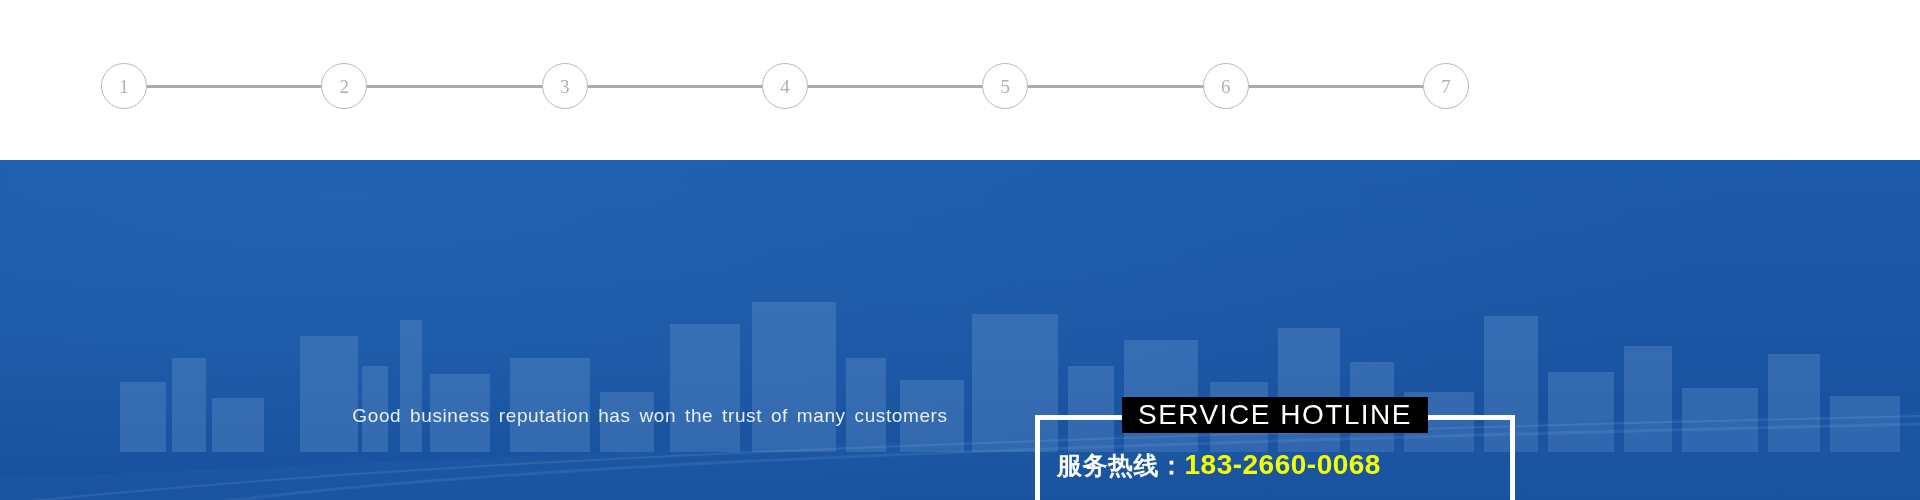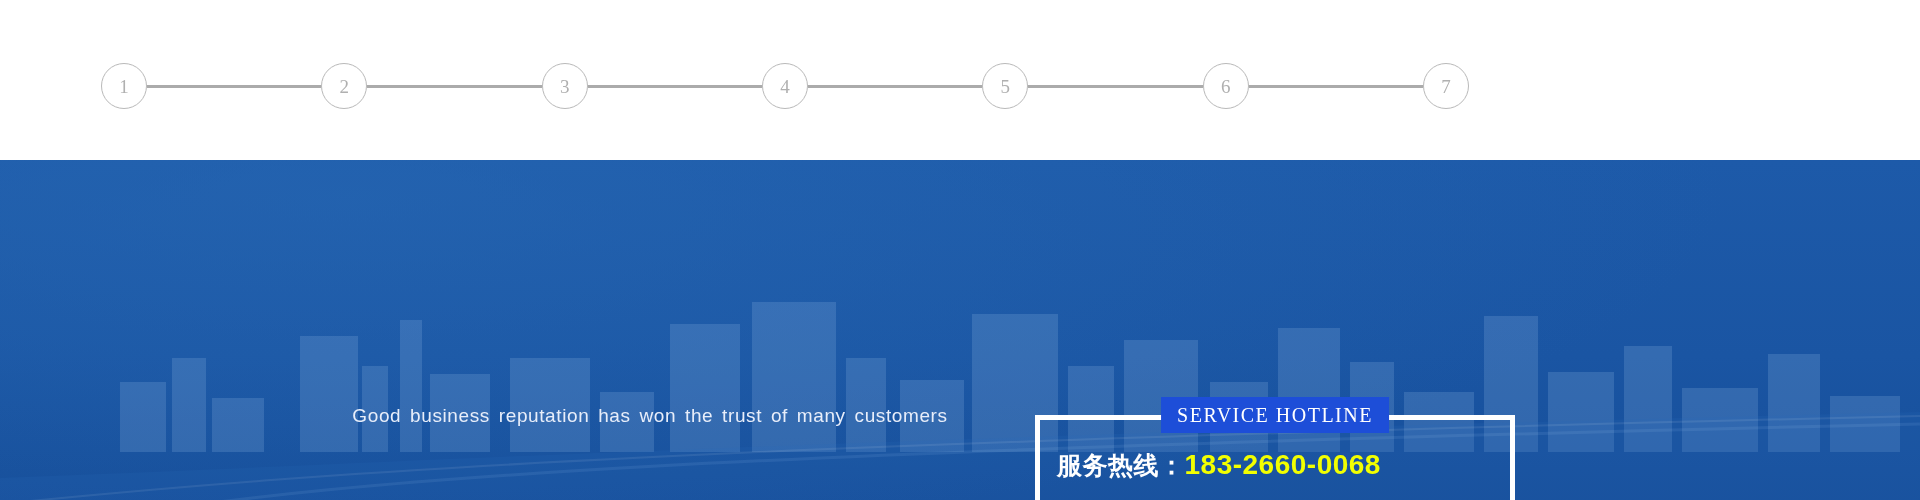--- a/index.html
+++ b/index.html
@@ -95,28 +95,27 @@
   }
   .hotline-frame {
     position:absolute; inset:0;
     border:5px solid #ffffff;
   }
   .hotline-title {
     position:absolute;
     left:50%; top:-18px;
     transform:translateX(-50%);
     padding:0 16px;
-    background:#1d4ed8;
-    font-size:20px;
+    background:#000000;
+    font-size:28px;
     color:#ffffff;
     letter-spacing:1.5px;
     white-space:nowrap;
     line-height:36px;
     z-index:2;
-    font-family:Liberation Serif, serif;
   }
   .hotline-rows {
     position:absolute;
     left:0; right:0; top:30px;
     padding:0 22px;
   }
   .hotline-row {
     display:flex;
     align-items:baseline;
     white-space:nowrap;

